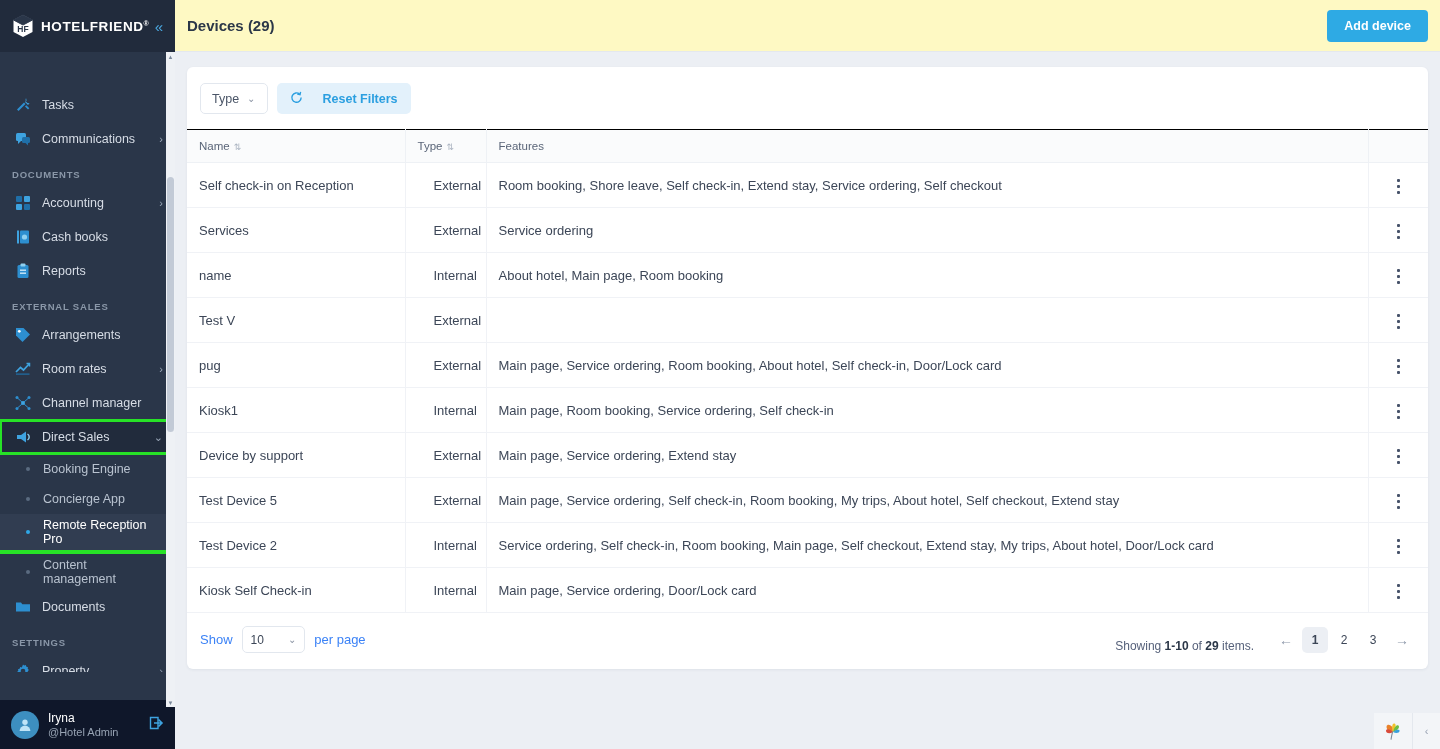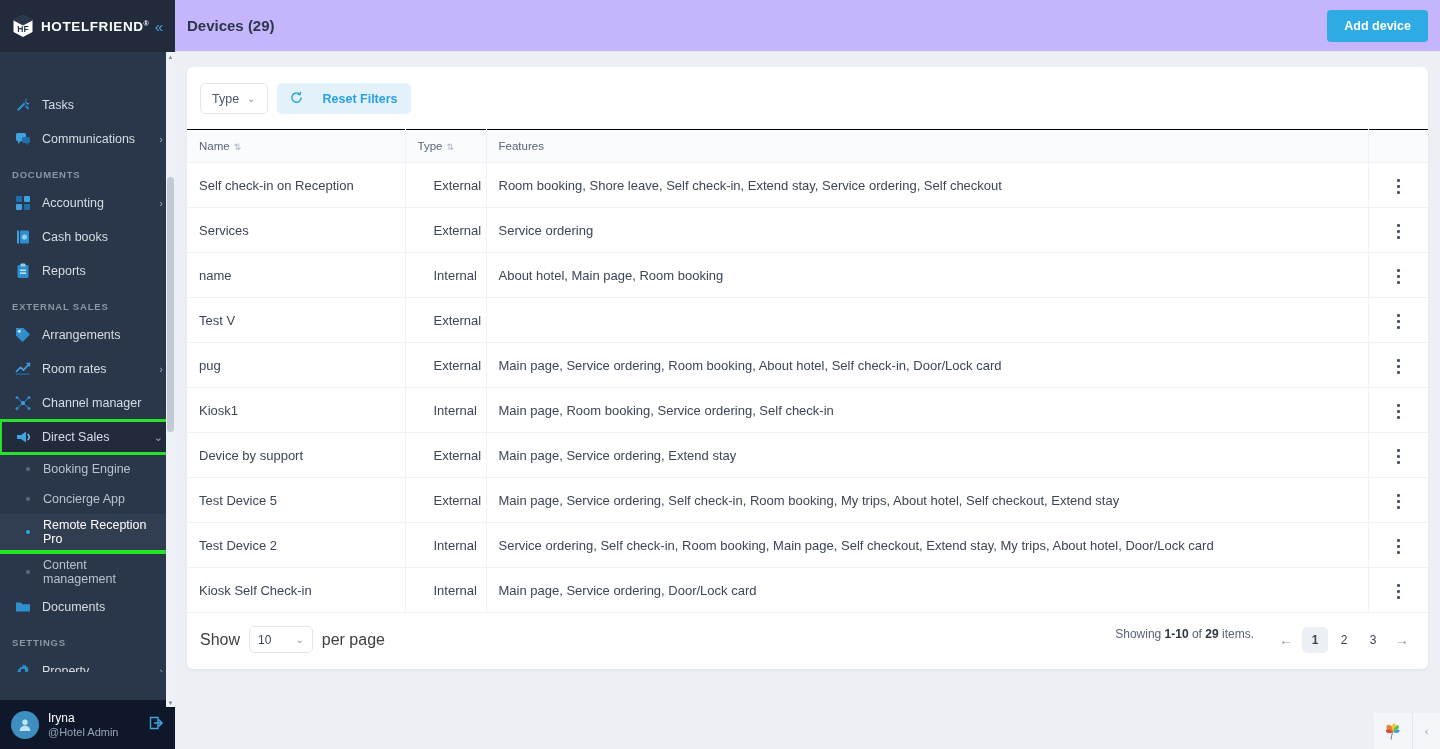--- a/index.html
+++ b/index.html
@@ -98,21 +98,21 @@
     display: flex; align-items: center; justify-content: center;
   }
   .user-name { color: #ffffff; font-size: 12px; line-height: 14px; }
   .user-role { color: #97a3b3; font-size: 11px; line-height: 14px; }
   .logout-icon { margin-left: auto; cursor: pointer; }
 
   
   .main { flex: 1 1 auto; height: 749px; display: flex; flex-direction: column;
           background: #eceff4; overflow: hidden; }
   .topbar {
-    height: 52px; flex: 0 0 52px; background: #c4b5fd;
+    height: 52px; flex: 0 0 52px; background: #fef9c3;
     display: flex; align-items: center; padding: 0 12px 0 12px;
     border-bottom: 1px solid #e4e8ee;
     justify-content: flex-end;
   }
   .page-title { font-size: 15px; color: #2b3748; font-weight: bold; }
   .add-btn {
     margin-left: auto; background: #2eaae4; color: #fff;
     border: none; border-radius: 4px; font-size: 12.5px; font-weight: bold;
     padding: 9px 17px; cursor: pointer;
     font-family: "Liberation Sans", sans-serif;
@@ -168,29 +168,29 @@
   .kebab {
     display: inline-flex; flex-direction: column; gap: 3px;
     cursor: pointer; padding: 6px;
   }
   .kebab i { width: 3px; height: 3px; background: #47536a; border-radius: 1px; display: block; }
 
   .pager {
     display: flex; align-items: center;
     padding: 13px 13px 16px 13px;
   }
-  .pager .lbl { font-size: 16px; color: #404040; }
+  .pager .lbl { font-size: 13px; color: #3b82f6; }
   .page-size {
     display: flex; align-items: center; gap: 24px;
     border: 1px solid #e2e7ee; border-radius: 5px;
     height: 27px; padding: 0 8px; margin: 0 9px;
     font-size: 12px; color: #3c4657; cursor: pointer;
   }
   .page-size .chev { font-size: 10px; color: #8a93a3; }
-  .pager-right { margin-left: auto; display: flex; align-items: flex-start; gap: 3px; }
+  .pager-right { margin-left: auto; display: flex; align-items: flex-end; gap: 3px; }
   .showing { font-size: 12px; color: #56617a; margin-right: 16px; }
   .showing b { color: #2b3748; }
   .pg-arrow {
     width: 26px; height: 26px; display: flex; align-items: center;
     justify-content: center; color: #8d98aa; font-size: 14px; cursor: pointer;
   }
   .pg-num {
     min-width: 26px; height: 26px; border-radius: 5px;
     display: flex; align-items: center; justify-content: center;
     font-size: 12px; color: #3c4657; cursor: pointer; padding: 0 6px;

